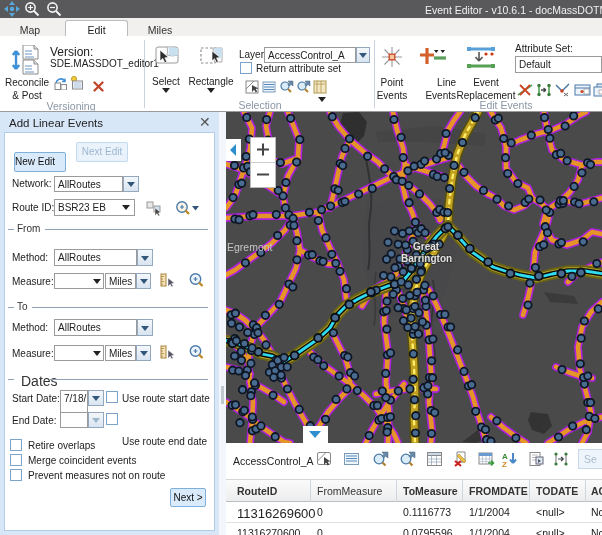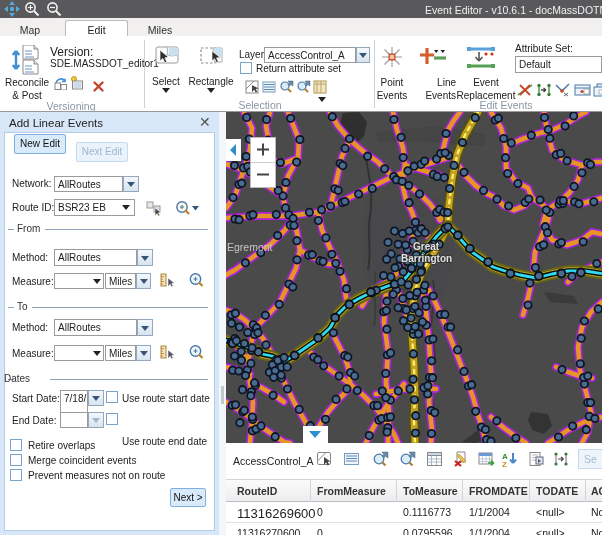--- a/index.html
+++ b/index.html
@@ -164,21 +164,21 @@
       <rect x="1" y="4" width="11" height="9" fill="#eef4fb" stroke="#4a7aa8"></rect>
       <rect x="6" y="7" width="4" height="4" fill="#fff" stroke="#888" stroke-width=".6"></rect>
     </svg></div>
 <div class="grplbl" style="left:478px;top:99px;width:56px">Edit Events</div>
 <div class="abs" style="left:0;top:112px;width:219px;height:423px;background:#d7e7f8"></div>
 <div class="abs" style="left:9px;top:117px;font-size:11.5px;color:#222">Add Linear Events</div>
 <div class="abs" style="left:199px;top:114px;font-size:14px;color:#555">✕</div>
 <div class="abs" style="left:4px;top:132px;width:211px;height:399px;background:#fff;border:1px solid #b2cce6"></div>
 <div class="abs" style="left:219px;top:112px;width:7px;height:423px;background:#f3f7fb"></div>
 <div class="abs" style="left:221px;top:386px;width:3px;height:18px;background:#c0c8d0"></div>
-<div class="abs" style="left:14px;top:134px;width:52px;height:20px;background:#d9eafb;border:1px solid #7fafdd;border-radius:2px;font-size:10px;color:#111;text-align:center;line-height:18px">New Edit</div>
+<div class="abs" style="left:14px;top:152px;width:52px;height:20px;background:#d9eafb;border:1px solid #7fafdd;border-radius:2px;font-size:10px;color:#111;line-height:18px">New Edit</div>
 <div class="abs" style="left:76px;top:142px;width:52px;height:20px;background:#eaf3fc;border:1px solid #c3daf0;border-radius:2px;font-size:10px;color:#9db6cf;text-align:center;line-height:18px">Next Edit</div>
 <div class="abs lbl" style="left:12px;top:178px">Network:</div>
 <div class="combo" style="left:54px;top:176px;width:69px;height:16px">AllRoutes</div>
 <div style="position:absolute;left:123px;top:176px;width:16px;height:16px;background:linear-gradient(#f4f8fc,#d8e4f0);border:1px solid #93a8bc;box-sizing:border-box">
     <div style="position:absolute;left:50%;top:50%;margin:-2px 0 0 -4px;width:0;height:0;border-left:4px solid transparent;border-right:4px solid transparent;border-top:5px solid #33567a"></div>
   </div>
 <div class="abs lbl" style="left:12px;top:202px">Route ID:</div>
 <div class="combo" style="left:54px;top:199px;width:81px;height:17px">BSR23 EB</div>
 <div style="position:absolute;left:122px;top:205px;width:0;height:0;border-left:4px solid transparent;border-right:4px solid transparent;border-top:5px solid #222"></div>
 <div class="abs" style="left:146px;top:201px"><svg width="17" height="15" viewBox="0 0 17 15" style="">
@@ -236,21 +236,21 @@
       <rect x="2" y="2" width="5" height="12" fill="#f4e2b8" stroke="#a8863c"></rect>
       <path d="M2 4.5 h3 M2 7 h2 M2 9.5 h3 M2 12 h2" stroke="#a8863c" stroke-width=".8"></path>
       <path d="M9 6 l0 8.5 2.2 -2.2 1.4 2.7 1.5 -.9 -1.4 -2.6 2.7 -.4 Z" fill="#556" stroke="#fff" stroke-width=".5"></path>
     </svg></div>
 <div class="abs" style="left:188px;top:344px"><svg width="17" height="16" viewBox="0 0 17 16" style="">
       <circle cx="7.5" cy="7" r="5.2" fill="#eef6fd" stroke="#4a7aa8" stroke-width="1.4"></circle>
       <path d="M5.5 7 H9.5 M7.5 5 V9" stroke="#4a7aa8" stroke-width="1.2"></path>
       <line x1="11" y1="10.5" x2="14.5" y2="14" stroke="#c08828" stroke-width="2.4"></line>
     </svg></div>
 <div class="abs" style="left:8px;top:379px;width:6px;height:1px;background:#8fa3b8"></div>
-<div class="abs" style="left:4px;top:373px;font-size:10px;color:#333">Dates</div>
+<div class="abs" style="left:21px;top:373px;font-size:14px;color:#333">Dates</div>
 <div class="abs" style="left:50px;top:379px;width:158px;height:1px;background:#8fa3b8"></div>
 <div class="abs lbl" style="left:12px;top:393px">Start Date:</div>
 <div class="combo" style="left:60px;top:390px;width:28px;height:32px">7/18/</div>
 <div style="position:absolute;left:88px;top:390px;width:16px;height:16px;background:linear-gradient(#f4f8fc,#d8e4f0);border:1px solid #93a8bc;box-sizing:border-box">
     <div style="position:absolute;left:50%;top:50%;margin:-2px 0 0 -4px;width:0;height:0;border-left:4px solid transparent;border-right:4px solid transparent;border-top:5px solid #33567a"></div>
   </div>
 <div style="position:absolute;left:106px;top:391px;width:12px;height:12px;background:#fff;border:1px solid #7aa4cc;box-sizing:border-box"></div>
 <div class="abs lbl" style="left:122px;top:393px">Use route start date</div>
 <div class="abs lbl" style="left:12px;top:415px">End Date:</div>
 <div class="combo" style="left:60px;top:412px;width:28px;height:16px"></div>
@@ -851,21 +851,21 @@
       <path d="M5 8 H10.5 M10.5 8 l-2.5 -2 M10.5 8 l-2.5 2" stroke="#444" stroke-width="1.2" fill="none"></path>
     </svg></div>
 <div class="abs" style="left:578px;top:449px;width:30px;height:20px;background:#eef4fb;border:1px solid #c8d8e8;font-size:10.5px;color:#a8bccc;padding:3px 5px">Se</div>
 <div class="abs" style="left:226px;top:479px;width:376px;height:23px;background:linear-gradient(#fbfbfb,#ededee);border-top:1px solid #d4d4d4;border-bottom:1px solid #b8bfc6"></div>
 <div class="abs" style="left:310px;top:480px;width:1px;height:22px;background:#cfd6dd"></div>
 <div class="abs" style="left:396px;top:480px;width:1px;height:22px;background:#cfd6dd"></div>
 <div class="abs" style="left:462px;top:480px;width:1px;height:22px;background:#cfd6dd"></div>
 <div class="abs" style="left:529px;top:480px;width:1px;height:22px;background:#cfd6dd"></div>
 <div class="abs" style="left:585px;top:480px;width:1px;height:22px;background:#cfd6dd"></div>
 <div class="abs" style="left:237px;top:485px;font-size:10.5px;font-weight:bold;color:#333">RouteID</div>
-<div class="abs" style="left:317px;top:485px;font-size:10.5px;font-weight:bold;color:#333">FromMeasure</div>
+<div class="abs" style="left:317px;top:485px;font-size:10.5px;font-weight:normal;color:#333">FromMeasure</div>
 <div class="abs" style="left:403px;top:485px;font-size:10.5px;font-weight:bold;color:#333">ToMeasure</div>
 <div class="abs" style="left:469px;top:485px;font-size:10.5px;font-weight:bold;color:#333">FROMDATE</div>
 <div class="abs" style="left:536px;top:485px;font-size:10.5px;font-weight:bold;color:#333">TODATE</div>
 <div class="abs" style="left:591px;top:485px;font-size:10.5px;font-weight:bold;color:#333">ACC</div>
 <div class="abs" style="left:226px;top:522px;width:376px;height:1px;background:#e2e2e2"></div>
 <div class="abs" style="left:237px;top:506px;font-size:13px;color:#222">11316269600</div>
 <div class="abs" style="left:317px;top:506px;font-size:10.5px;color:#222">0</div>
 <div class="abs" style="left:403px;top:506px;font-size:10.5px;color:#222">0.1116773</div>
 <div class="abs" style="left:469px;top:506px;font-size:10.5px;color:#222">1/1/2004</div>
 <div class="abs" style="left:536px;top:506px;font-size:10.5px;color:#222">&lt;null&gt;</div>

